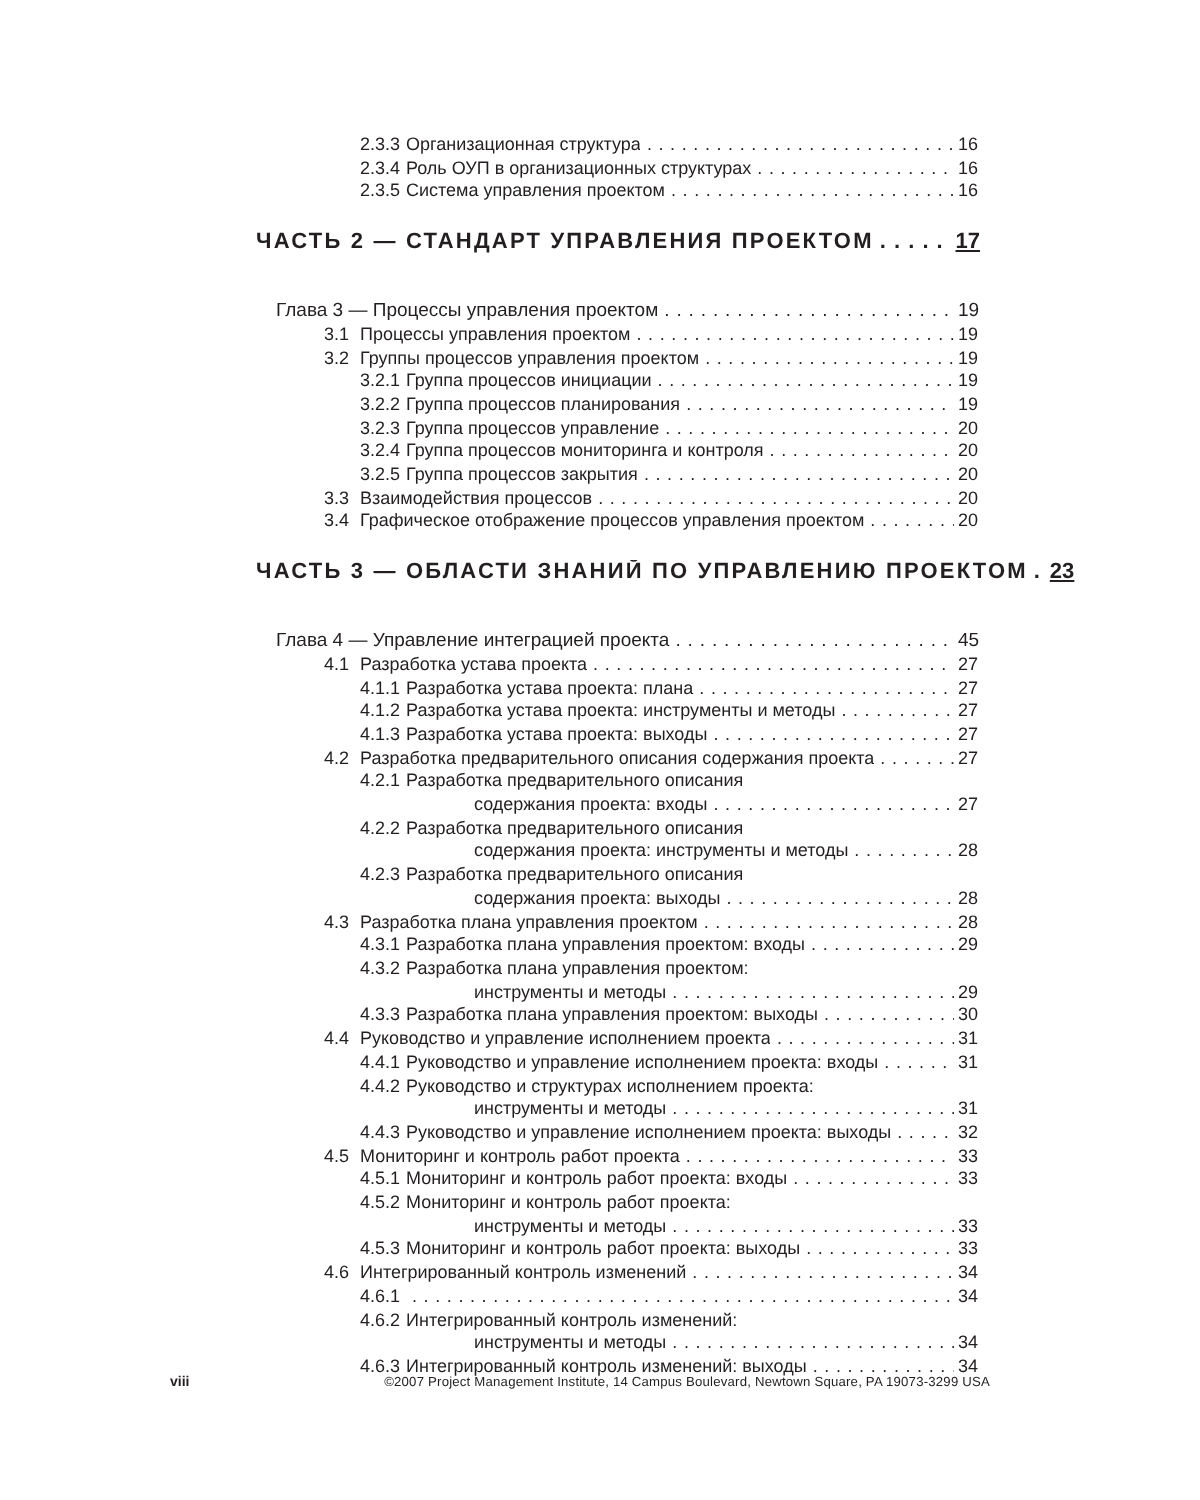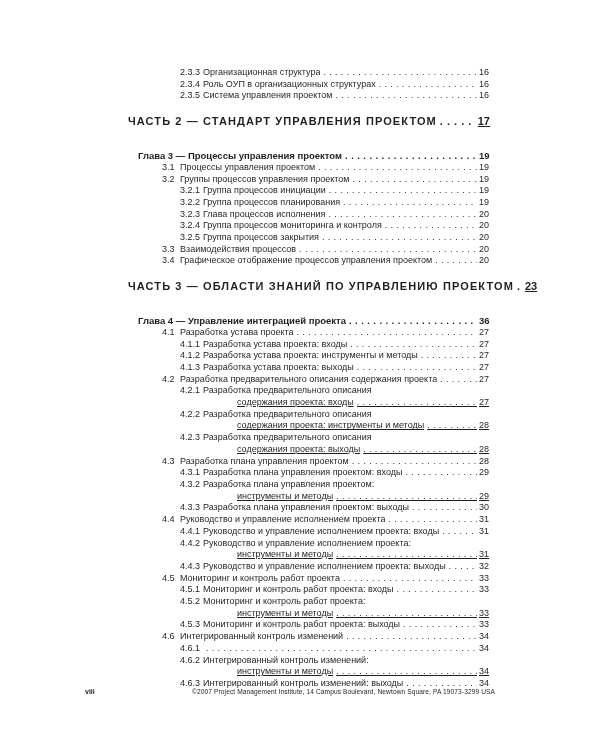--- a/index.html
+++ b/index.html
@@ -58,31 +58,31 @@
     font-weight: bold;
     letter-spacing: 1.1px;
     line-height: 12px;
   }
   .entry.part .leader::after { letter-spacing: 0.5px; }
   .entry.part .pg { letter-spacing: 0; text-decoration: underline; }
 
   .entry.chapter { padding-left: 10px; }
   .entry.chapter .line {
     font-size: 9.5px;
-    font-weight: bold;
+    font-weight: normal;
     margin-top: 23px;
   }
 
   .entry.l1 { padding-left: 34px; }
   .entry.l1 .num { width: 18px; }
 
   .entry.l2 { padding-left: 52px; }
   .entry.l2 .num { width: 23px; }
 
-  .entry .line.cont { padding-left: 57px; text-decoration: underline; }
+  .entry .line.cont { padding-left: 57px; }
 
   
   .footer-page {
     position: absolute;
     left: 85px;
     bottom: 55px;
     font-size: 7px;
     font-weight: bold;
   }
   .footer-copy {
@@ -164,21 +164,21 @@
         <div class="line">
           <span class="num">3.2.2</span>
           <span class="label">Группа процессов планирования</span>
           <span class="leader"></span>
           <span class="pg">19</span>
         </div>
       </div>
       <div class="entry l2">
         <div class="line">
           <span class="num">3.2.3</span>
-          <span class="label">Глава процессов исполнения</span>
+          <span class="label">Группа процессов управление</span>
           <span class="leader"></span>
           <span class="pg">20</span>
         </div>
       </div>
       <div class="entry l2">
         <div class="line">
           <span class="num">3.2.4</span>
           <span class="label">Группа процессов мониторинга и контроля</span>
           <span class="leader"></span>
           <span class="pg">20</span>
@@ -212,35 +212,35 @@
         <div class="line">
           <span class="label">ЧАСТЬ 3 — ОБЛАСТИ ЗНАНИЙ ПО УПРАВЛЕНИЮ ПРОЕКТОМ</span>
           <span class="leader"></span>
           <span class="pg">23</span>
         </div>
       </div>
       <div class="entry chapter">
         <div class="line">
           <span class="label">Глава 4 — Управление интеграцией проекта</span>
           <span class="leader"></span>
-          <span class="pg">36</span>
+          <span class="pg">45</span>
         </div>
       </div>
       <div class="entry l1">
         <div class="line">
           <span class="num">4.1</span>
           <span class="label">Разработка устава проекта</span>
           <span class="leader"></span>
           <span class="pg">27</span>
         </div>
       </div>
       <div class="entry l2">
         <div class="line">
           <span class="num">4.1.1</span>
-          <span class="label">Разработка устава проекта: входы</span>
+          <span class="label">Разработка устава проекта: плана</span>
           <span class="leader"></span>
           <span class="pg">27</span>
         </div>
       </div>
       <div class="entry l2">
         <div class="line">
           <span class="num">4.1.2</span>
           <span class="label">Разработка устава проекта: инструменты и методы</span>
           <span class="leader"></span>
           <span class="pg">27</span>
@@ -342,21 +342,21 @@
         <div class="line">
           <span class="num">4.4.1</span>
           <span class="label">Руководство и управление исполнением проекта: входы</span>
           <span class="leader"></span>
           <span class="pg">31</span>
         </div>
       </div>
       <div class="entry l2">
         <div class="line">
           <span class="num">4.4.2</span>
-          <span class="label">Руководство и управление исполнением проекта:</span>
+          <span class="label">Руководство и структурах исполнением проекта:</span>
         </div>
         <div class="line cont">
           <span class="label">инструменты и методы</span>
           <span class="leader"></span>
           <span class="pg">31</span>
         </div>
       </div>
       <div class="entry l2">
         <div class="line">
           <span class="num">4.4.3</span>

